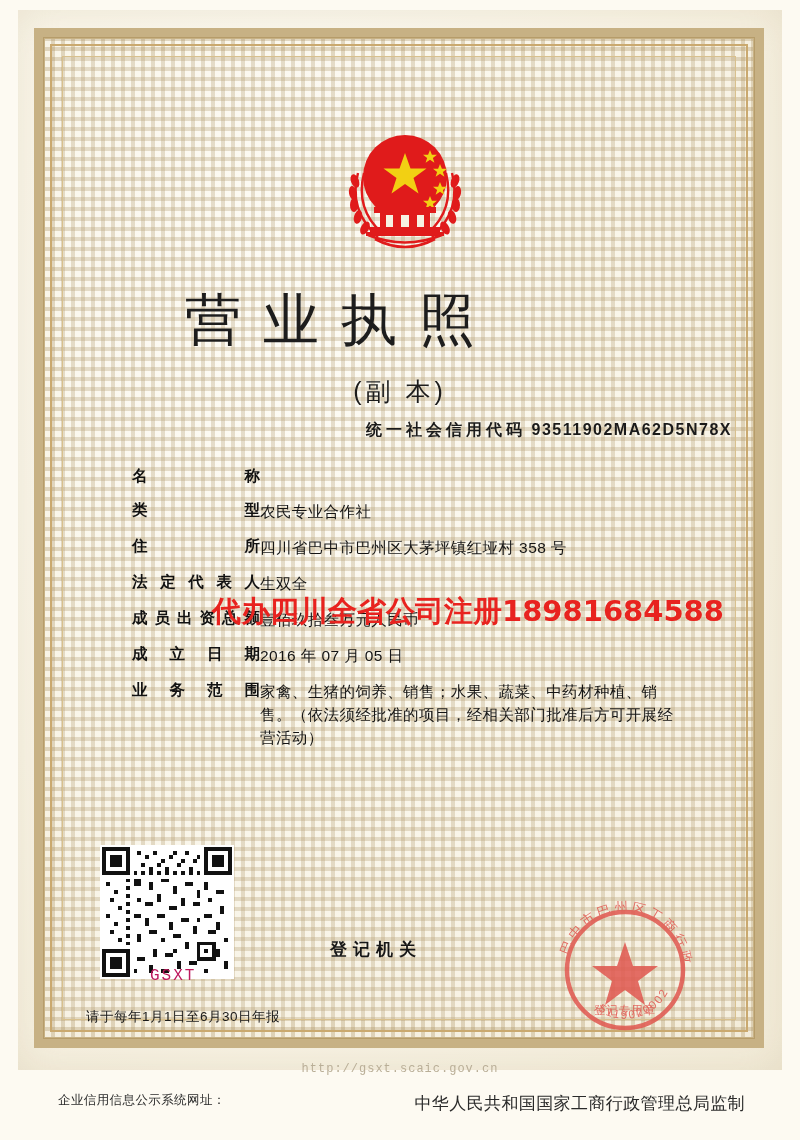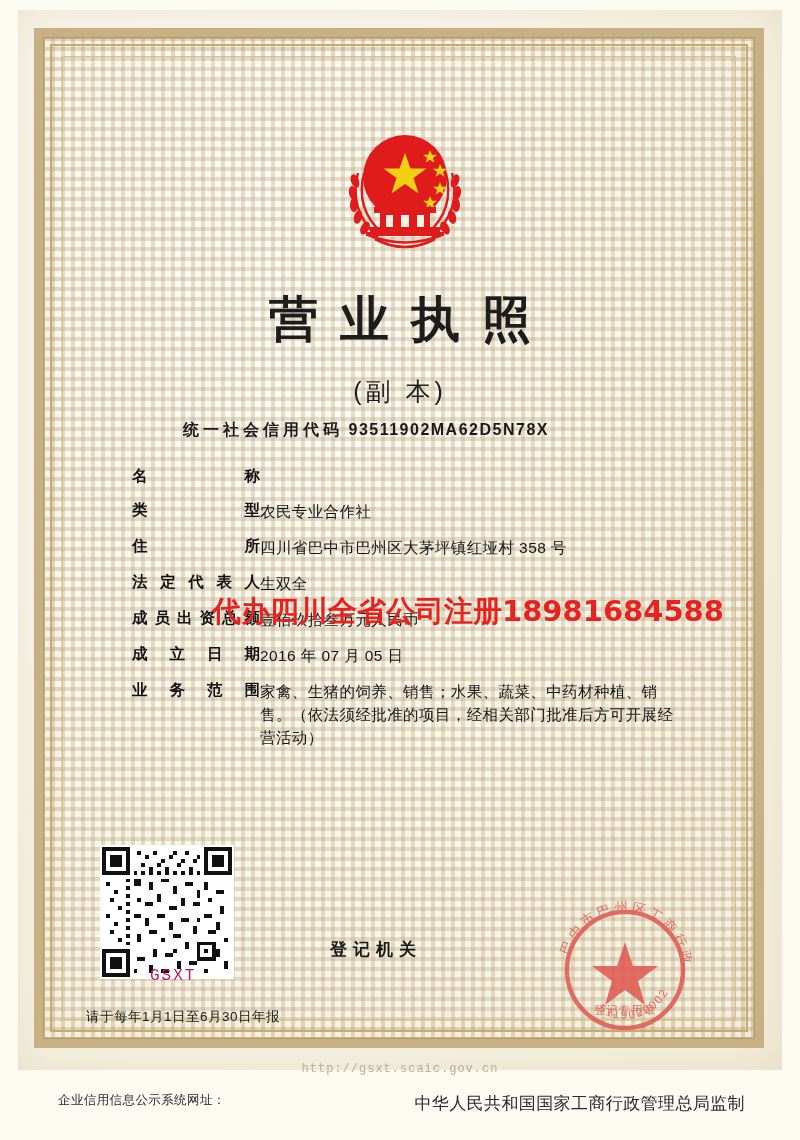--- a/index.html
+++ b/index.html
@@ -77,45 +77,45 @@
     position: absolute;
     left: 330px; top: 115px;
     width: 150px; height: 150px;
   }
   .emblem svg { display: block; }
 
   
   .title-main {
     position: absolute;
     left: 0; top: 277px;
-    width: 800px;
+    width: 660px;
     text-align: center;
     font-family: "DejaVu Sans", "Liberation Sans", sans-serif;
-    font-size: 49px;
-    font-weight: bold;
+    font-size: 56px;
+    font-weight: normal;
     letter-spacing: 22px;
     text-indent: 22px;
     color: #1d1d1d;
     line-height: 86px;
     white-space: nowrap;
   }
   .title-sub {
     position: absolute;
     left: 0; top: 375px;
     width: 800px;
     text-align: center;
     font-size: 25px;
     color: #1d1d1d;
     letter-spacing: 4px;
   }
   .credit-code {
     position: absolute;
     left: 0; top: 420px;
     width: 732px;
-    text-align: center;
+    text-align: right;
     font-size: 16px;
     color: #1b1b1b;
     letter-spacing: 1px;
     font-weight: bold;
   }
   .credit-code .label { letter-spacing: 4px; }
   .credit-code .value { letter-spacing: 1.5px; font-family: "Liberation Sans", sans-serif; }
 
   
   .fields {

